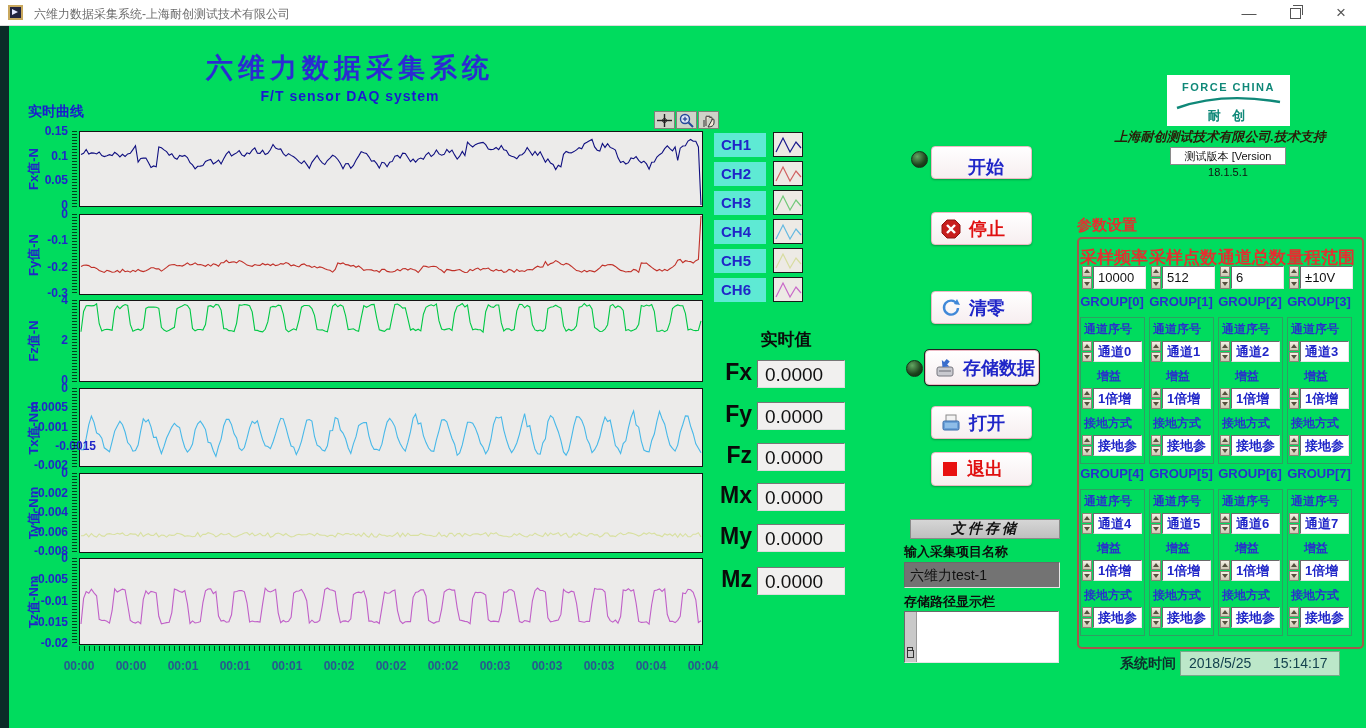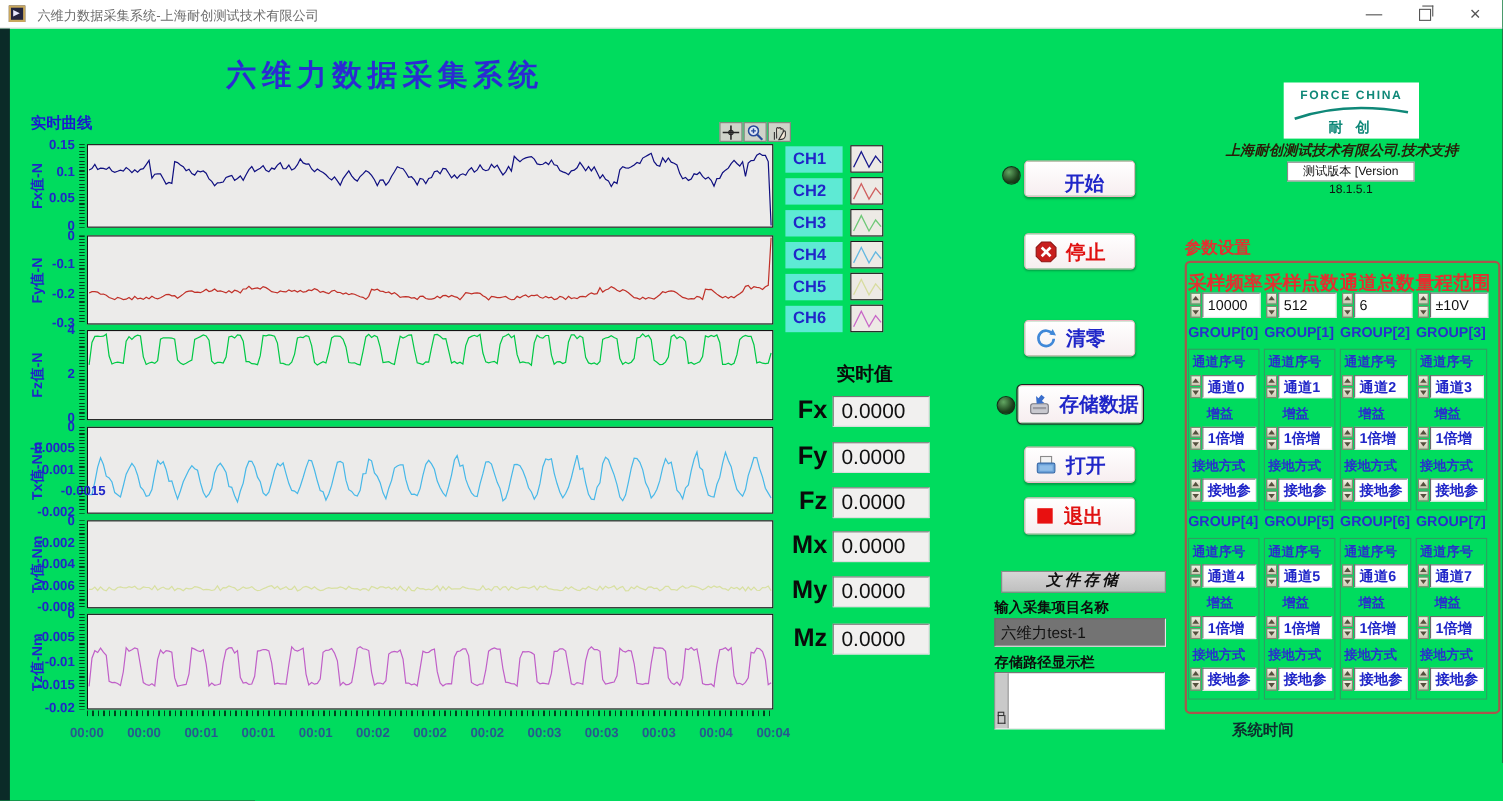--- a/index.html
+++ b/index.html
@@ -113,20 +113,21 @@
     <div class="cap-btn" style="left:1232px;">—</div>
     <div style="left:1278px;position:absolute;top:0;width:34px;height:25px;">
       <div class="cap-max" style="left:12px;"></div>
     </div>
     <div class="cap-btn" style="left:1324px;font-size:17px;">×</div>
   </div>
 
   <div class="left-edge"></div>
 
   <div class="main-title">六维力数据采集系统</div>
+  <div class="sub-title">F/T sensor  DAQ system</div>
   <div class="curves-label">实时曲线</div>
 
   <div class="pal-btn" style="left:654px;">
     <svg width="17" height="15" viewBox="0 0 17 15">
         <line x1="8.5" y1="1" x2="8.5" y2="14" stroke="#222" stroke-width="1.4"></line>
         <line x1="1" y1="7.5" x2="16" y2="7.5" stroke="#222" stroke-width="1.4"></line>
         <circle cx="8.5" cy="7.5" r="2" fill="none" stroke="#222"></circle>
       </svg>
   </div>
   <div class="pal-btn" style="left:676px;">
@@ -522,20 +523,24 @@
   <div class="fs-input">六维力test-1</div>
   <div class="fs-label" style="left:904px;top:593px;">存储路径显示栏</div>
   <div class="fs-path">
     <div class="fs-path-strip">
       <div class="fs-path-glyph"></div>
     </div>
     <span></span>
   </div>
 
   <div class="time-label">系统时间</div>
+  <div class="time-box">
+    <span class="time-date">2018/5/25</span>
+    <span class="time-time">15:14:17</span>
+  </div>
 
   <div class="logo">
     <div class="logo-l1">FORCE CHINA</div>
     <svg width="123" height="51" style="position:absolute;left:0;top:0;">
       <path d="M10 33 Q55 17 113 27" fill="none" stroke="#0f8878" stroke-width="2.4"></path>
     </svg>
     <div class="logo-l2">耐 创</div>
   </div>
   <div class="company">上海耐创测试技术有限公司.技术支持</div>
   <div class="version">测试版本 [Version 18.1.5.1</div>

